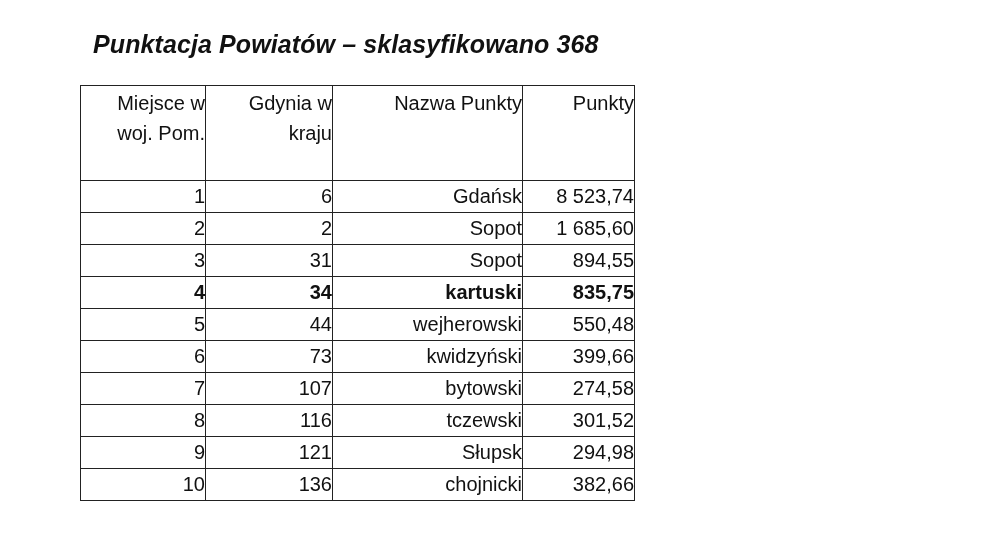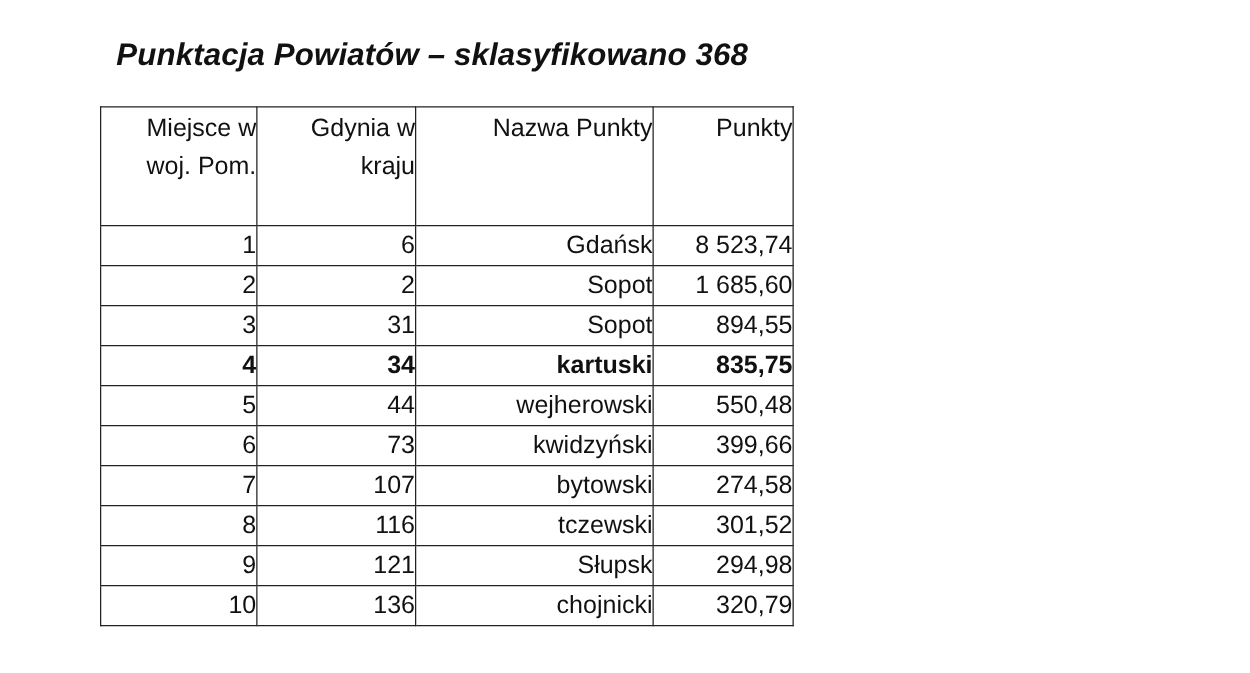--- a/index.html
+++ b/index.html
@@ -87,16 +87,16 @@
       <tr class="data">
         <td>9</td>
         <td>121</td>
         <td>Słupsk</td>
         <td>294,98</td>
       </tr>
       <tr class="data">
         <td>10</td>
         <td>136</td>
         <td>chojnicki</td>
-        <td>320,79</td>
+        <td>382,66</td>
       </tr>
     </tbody>
 </table>
 
 </body></html>

